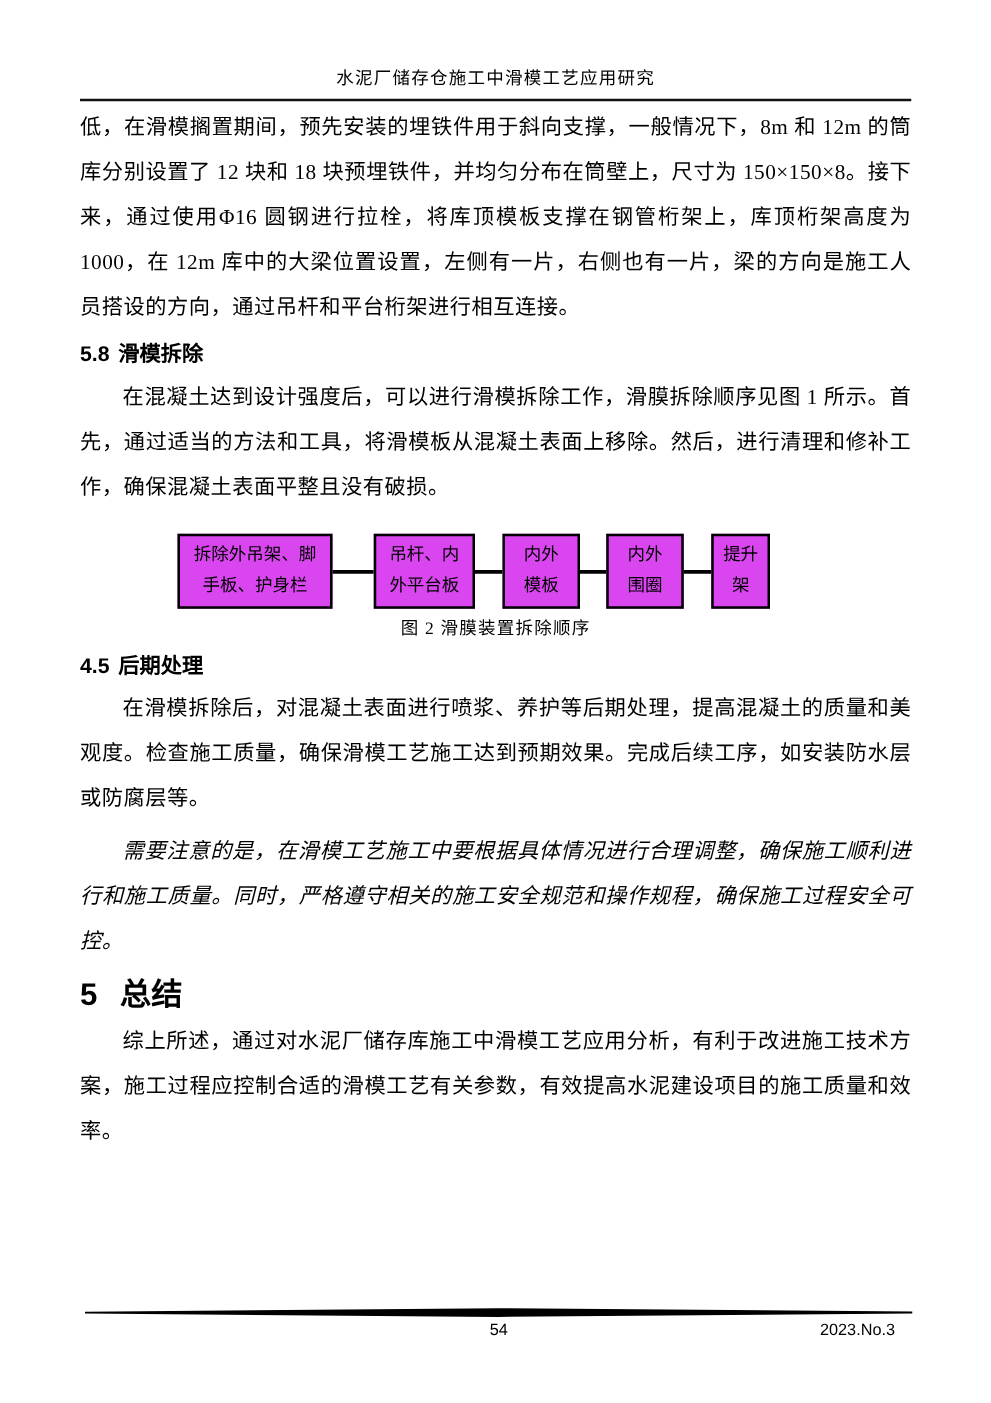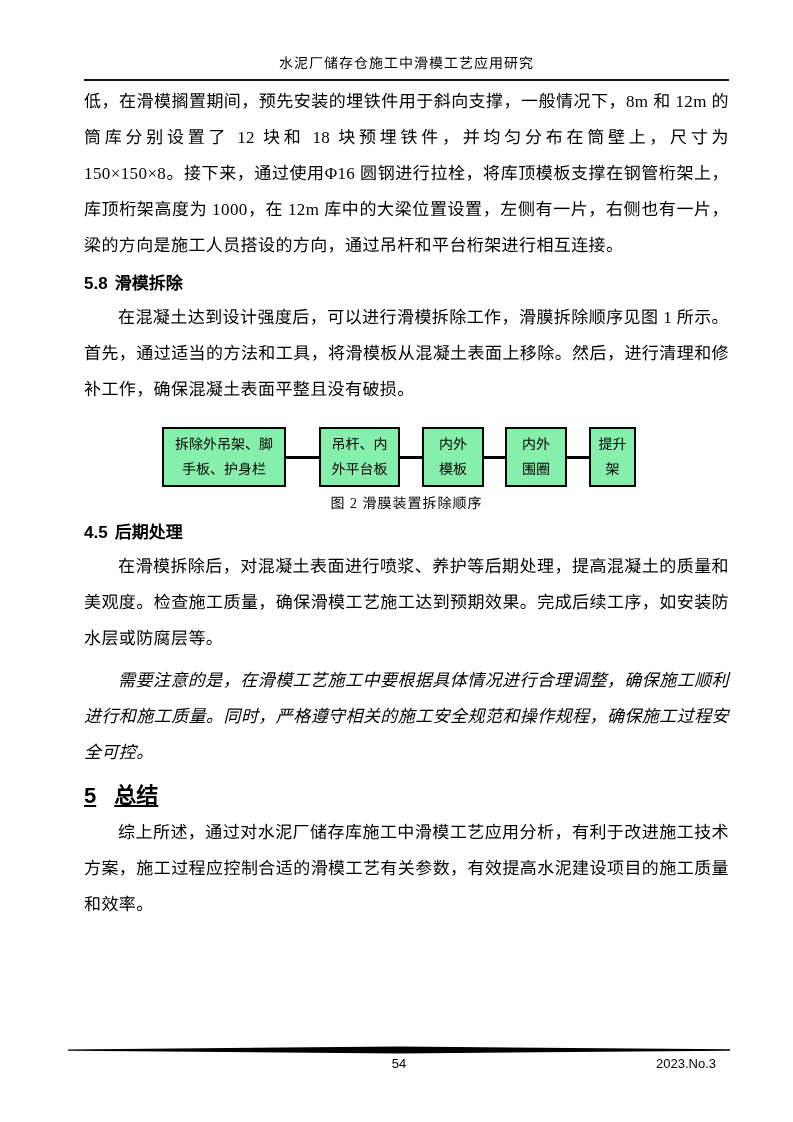--- a/index.html
+++ b/index.html
@@ -1,49 +1,49 @@
 <!DOCTYPE html>
 <html lang="zh-CN"><head>
 <meta charset="utf-8">
 <style>
   html,body{margin:0;padding:0;}
   body{
     width:793px;height:1122px;background:#ffffff;color:#000;
     font-family:"Liberation Serif","DejaVu Serif",serif;
     position:relative;overflow:hidden;
   }
-  .content{padding:54px 64px 0 84px;}
+  .content{padding:54px 64px 0 64px;}
   
   .page-header{
     text-align:center;font-size:14px;line-height:20px;
     padding-bottom:5px;border-bottom:2px solid #111;
     letter-spacing:1px;
   }
   
   .para{
     font-size:17px;line-height:36px;text-align:justify;margin:0;
     letter-spacing:0.4px;
   }
   .para.indent{text-indent:2em;}
   .para.first{margin-top:3px;}
   .para.spaced{margin-top:6px;font-style:italic;}
   
   .sec-heading{
     font-family:"Liberation Sans","DejaVu Sans",sans-serif;
     font-weight:bold;font-size:17px;line-height:28px;margin:6px 0 2px 0;
   }
-  .sec-heading.level1{font-size:22px;line-height:30px;margin:10px 0 4px 0;text-decoration:underline;}
+  .sec-heading.level1{font-size:25px;line-height:30px;margin:10px 0 4px 0;}
   .sec-heading .num{margin-right:7px;}
   .sec-heading.level1 .num{margin-right:18px;}
   
   .flowchart{
     display:flex;align-items:center;margin:19px 0 0 78px;
   }
   .fc-box{
-    border:2px solid #000;background:#86efac;box-sizing:border-box;
+    border:2px solid #000;background:#d946ef;box-sizing:border-box;
     text-align:center;font-size:14px;line-height:25px;
     padding:3px 2px;flex:none;
   }
   .fc-box.w1{width:124px;}
   .fc-box.w2{width:81px;}
   .fc-box.w3{width:62px;}
   .fc-box.w4{width:62px;}
   .fc-box.w5{width:47px;}
   .fc-connector{flex:none;height:3px;background:#000;}
   .fc-connector.c1{width:33px;}

